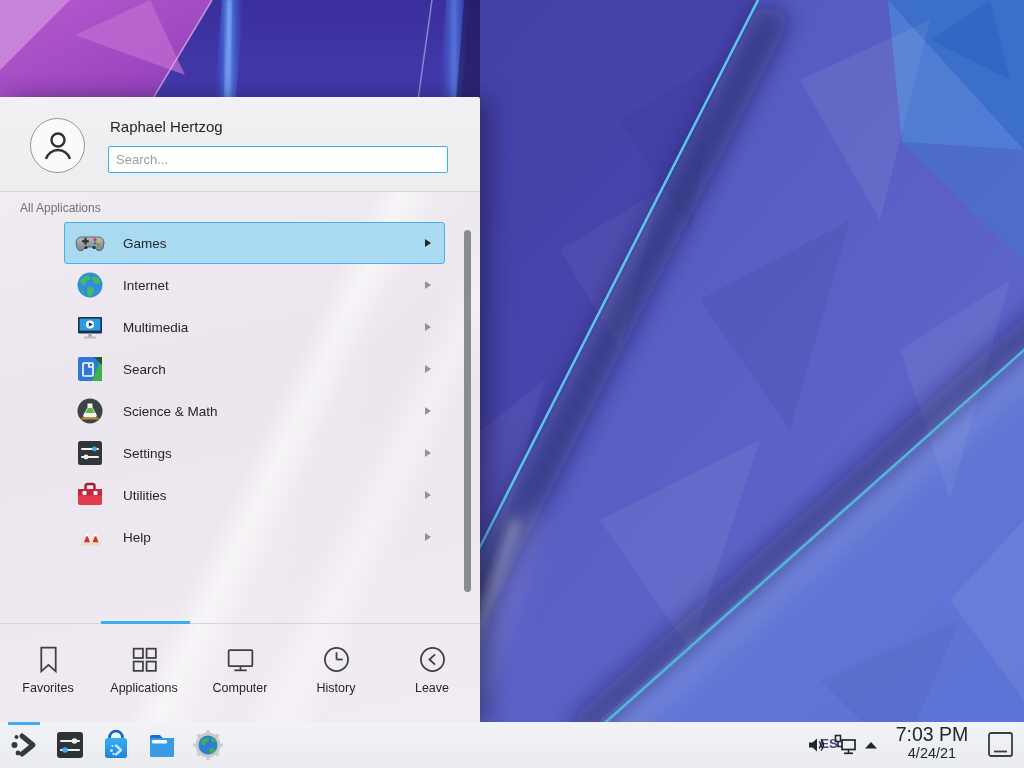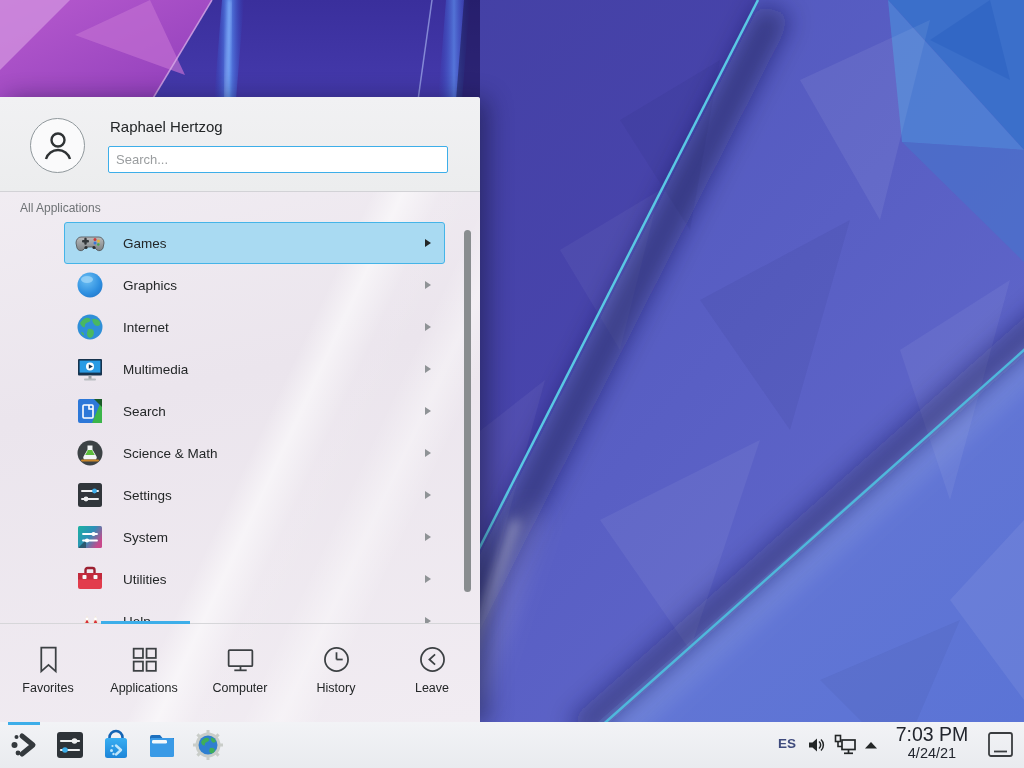--- a/index.html
+++ b/index.html
@@ -71,21 +71,21 @@
   .tab svg { margin-top:15px; width:33px; height:33px; }
   .tab-label { margin-top:5px; font-size:12.5px; color:#232627; }
 
   
   .taskbar {
     position:absolute; left:0; bottom:0; width:1024px; height:46px;
     background:linear-gradient(#f2f3f6,#e9ebef);
   }
   .task-icon { position:absolute; top:7px; width:32px; height:32px; }
   .launcher-active-line { position:absolute; left:8px; top:0; width:32px; height:3px; background:#3daee9; }
-  .kbd-layout { position:absolute; left:778px; top:14px; font-size:13.5px; font-weight:bold; color:#3f4b7d; }
+  .kbd-layout { position:absolute; left:820px; top:14px; font-size:13.5px; font-weight:bold; color:#3f4b7d; }
   .tray-icon { position:absolute; }
   .clock { position:absolute; left:886px; top:2px; width:92px; text-align:center; color:#22262e; }
   .clock-time { font-size:19.5px; line-height:21px; }
   .clock-date { font-size:14.5px; line-height:17px; }
 </style>
 </head>
 <body>
 
 <div class="desktop">
 
@@ -204,35 +204,20 @@
           <circle cx="24.5" cy="14" r="1.5" fill="#e2b53a"></circle>
           <circle cx="21" cy="16" r="1.5" fill="#3a78d8"></circle>
           <circle cx="24.3" cy="17.5" r="1.3" fill="#49a84d"></circle>
           <circle cx="12" cy="20.5" r="1.6" fill="#2c2f31"></circle>
           <circle cx="20" cy="20.5" r="1.6" fill="#2c2f31"></circle>
         </svg>
         <span class="row-label">Games</span>
         <span class="row-arrow"></span>
       </div>
 
-      <div class="app-row">
-        <svg class="row-icon" viewBox="0 0 32 32">
-          <defs>
-              <radialGradient id="sphg" cx="0.38" cy="0.3" r="0.9">
-            <stop offset="0" stop-color="#6cc0f4"></stop>
-                <stop offset="0.6" stop-color="#2e8fe0"></stop>
-                <stop offset="1" stop-color="#1f6ec0"></stop>
-              </radialGradient>
-            </defs>
-          <circle cx="16" cy="16" r="12.5" fill="url(#sphg)"></circle>
-          <ellipse cx="13" cy="10.5" rx="6" ry="3.4" fill="#9fd6f8" opacity="0.75"></ellipse>
-        </svg>
-        <span class="row-label">Graphics</span>
-        <span class="row-arrow"></span>
-      </div>
 
       <div class="app-row">
         <svg class="row-icon" viewBox="0 0 32 32">
           <circle cx="16" cy="16" r="12.5" fill="#2f8fd8"></circle>
           <path d="M6,12 q4,-6 9,-5 q3,2 0,4 q-5,1 -4,5 q-3,1 -5,-4z" fill="#49b860"></path>
           <path d="M18,8 q5,-1 8,3 q1,4 -3,4 q-4,-1 -5,-7z" fill="#49b860"></path>
           <path d="M14,18 q5,-1 6,3 q0,5 -4,6 q-5,-1 -2,-9z" fill="#49b860"></path>
           <path d="M7,21 q3,0 3,3 q-2,1 -3,-3z" fill="#49b860"></path>
         </svg>
         <span class="row-label">Internet</span>
@@ -280,39 +265,20 @@
           <rect x="4" y="4" width="24" height="24" rx="2.5" fill="#31363b"></rect>
           <line x1="8" y1="12" x2="24" y2="12" stroke="#eff0f1" stroke-width="2" stroke-linecap="round"></line>
           <circle cx="20.5" cy="12" r="2.4" fill="#3daee9"></circle>
           <line x1="8" y1="20" x2="24" y2="20" stroke="#eff0f1" stroke-width="2" stroke-linecap="round"></line>
           <circle cx="12" cy="20" r="2.4" fill="#eff0f1"></circle>
         </svg>
         <span class="row-label">Settings</span>
         <span class="row-arrow"></span>
       </div>
 
-      <div class="app-row">
-        <svg class="row-icon" viewBox="0 0 32 32">
-          <defs>
-              <linearGradient id="sysg" x1="0" y1="0" x2="1" y2="0.6">
-            <stop offset="0" stop-color="#1cb2a2"></stop>
-                <stop offset="0.55" stop-color="#2e8fb8"></stop>
-                <stop offset="1" stop-color="#c8498c"></stop>
-              </linearGradient>
-            </defs>
-          <rect x="4" y="5" width="24" height="22" rx="1.5" fill="url(#sysg)"></rect>
-          <path d="M4,27 l8,-8 v8 z" fill="#203038" opacity="0.55"></path>
-          <line x1="9" y1="13" x2="23" y2="13" stroke="#fff" stroke-width="1.8" stroke-linecap="round"></line>
-          <circle cx="19.5" cy="13" r="2.1" fill="#fff"></circle>
-          <line x1="9" y1="19.5" x2="23" y2="19.5" stroke="#fff" stroke-width="1.8" stroke-linecap="round"></line>
-          <circle cx="13" cy="19.5" r="2.1" fill="#fff"></circle>
-        </svg>
-        <span class="row-label">System</span>
-        <span class="row-arrow"></span>
-      </div>
 
       <div class="app-row">
         <svg class="row-icon" viewBox="0 0 32 32">
           <rect x="4" y="10" width="24" height="16" rx="2" fill="#e23c4c"></rect>
           <rect x="4" y="10" width="24" height="6.5" fill="#c2293c"></rect>
           <path d="M11.5,10 v-3 a2,2 0 0 1 2,-2 h5 a2,2 0 0 1 2,2 v3" fill="none" stroke="#9c1f30" stroke-width="2.4"></path>
           <rect x="8.5" y="12" width="4" height="4" rx="0.8" fill="#f6f7f8"></rect>
           <rect x="19.5" y="12" width="4" height="4" rx="0.8" fill="#f6f7f8"></rect>
         </svg>
         <span class="row-label">Utilities</span>

